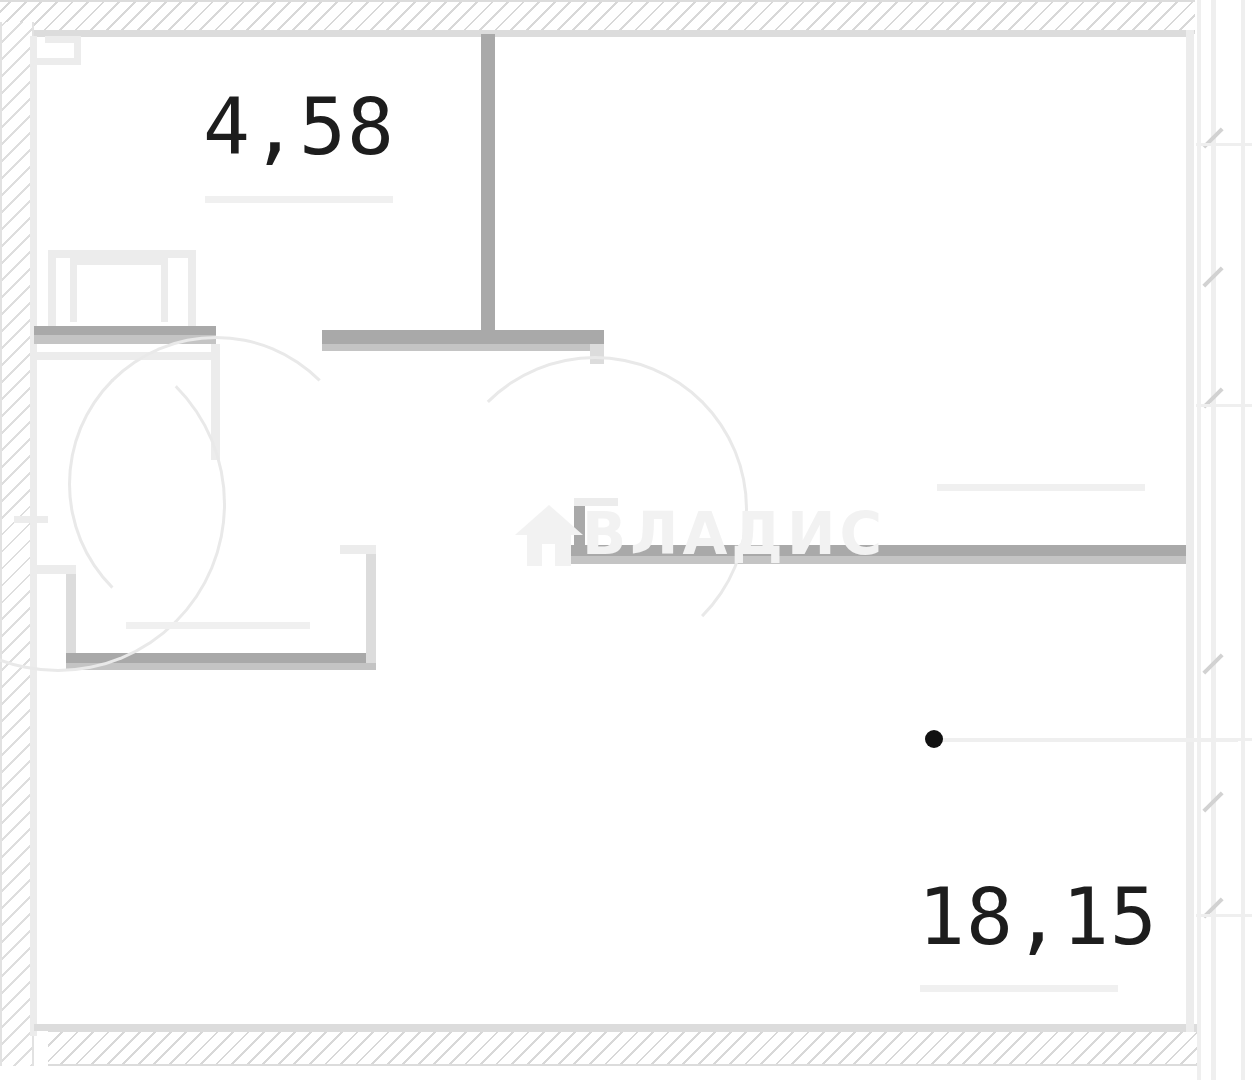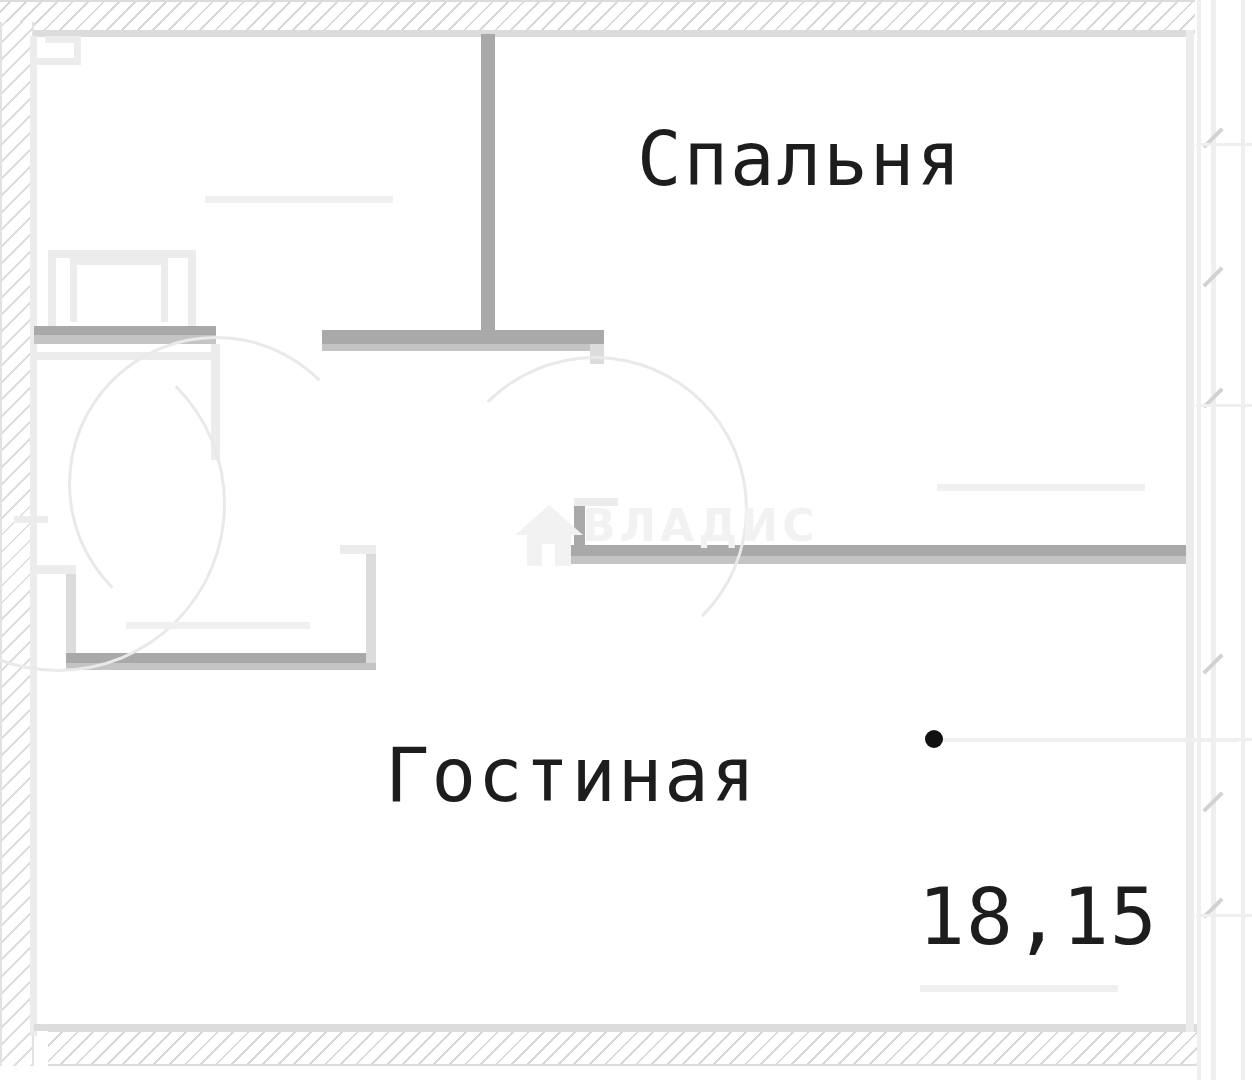--- a/index.html
+++ b/index.html
@@ -101,21 +101,21 @@
   }
   .tick {
     position: absolute;
     background: #d2d2d2;
     transform: rotate(-45deg);
   }
   
   .watermark {
     position: absolute;
     color: #f2f2f2;
-    font-size: 44px;
+    font-size: 58px;
     font-weight: bold;
     letter-spacing: 4px;
     font-family: "DejaVu Sans", "Liberation Sans", sans-serif;
     white-space: nowrap;
     user-select: none;
   }
   .wm-house {
     position: absolute;
     width: 0; height: 0;
     border-left: 34px solid transparent;
@@ -197,29 +197,28 @@
               border-color:#e9e9e9 #e9e9e9 transparent transparent;
               transform: rotate(0deg);"></div>
 
   <div class="arc" style="left:68px; top:336px; width:290px; height:290px;
               border-color:transparent #e9e9e9 #e9e9e9 transparent;
               transform: rotate(180deg);"></div>
 
   <div class="arc" style="left:-110px; top:336px; width:330px; height:330px;
               border-color:transparent #e9e9e9 #e9e9e9 transparent;"></div>
 
+  <div class="area" style="left:203px; top:88px;">4,58</div>
   <div class="area-underline" style="left:205px; top:196px; width:188px;"></div>
 
-  <div class="room-name" style="left:637px; top:122px;">Спальня</div>
 
   <div class="area-underline" style="left:937px; top:484px; width:208px;"></div>
 
   <div class="area-underline" style="left:126px; top:622px; width:184px;"></div>
 
-  <div class="room-name" style="left:385px; top:738px;">Гостиная</div>
 
   <div class="area" style="left:918px; top:878px;">18,15</div>
   <div class="area-underline" style="left:920px; top:985px; width:198px;"></div>
 
   <div class="dimline" style="left:938px; top:738px; width:300px; height:4px;"></div>
   <div class="dot" style="left:925px; top:730px;"></div>
 
   <div class="dimline" style="left:1241px; top:0px; width:4px; height:1080px;"></div>
   <div class="dimline" style="left:1211px; top:0px; width:5px; height:1080px;"></div>
   <div class="dimline" style="left:1197px; top:0px; width:4px; height:1080px;"></div>

